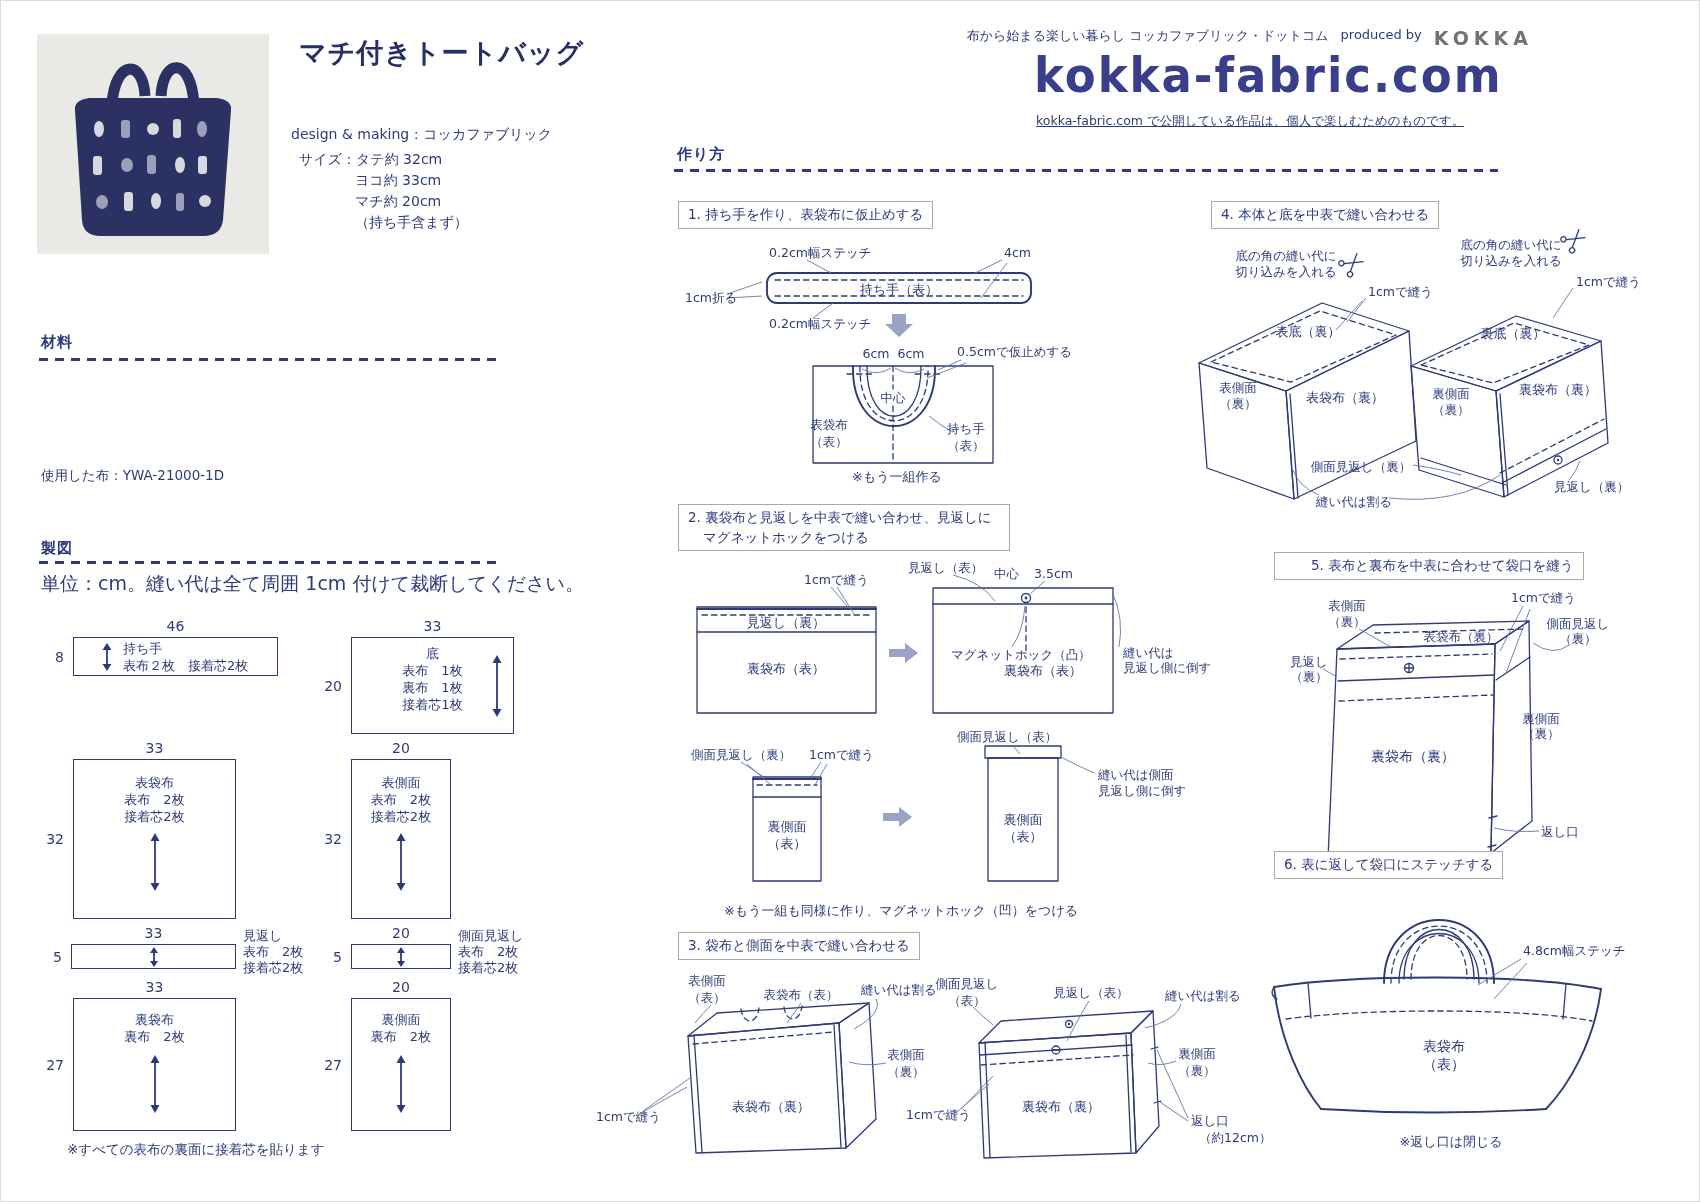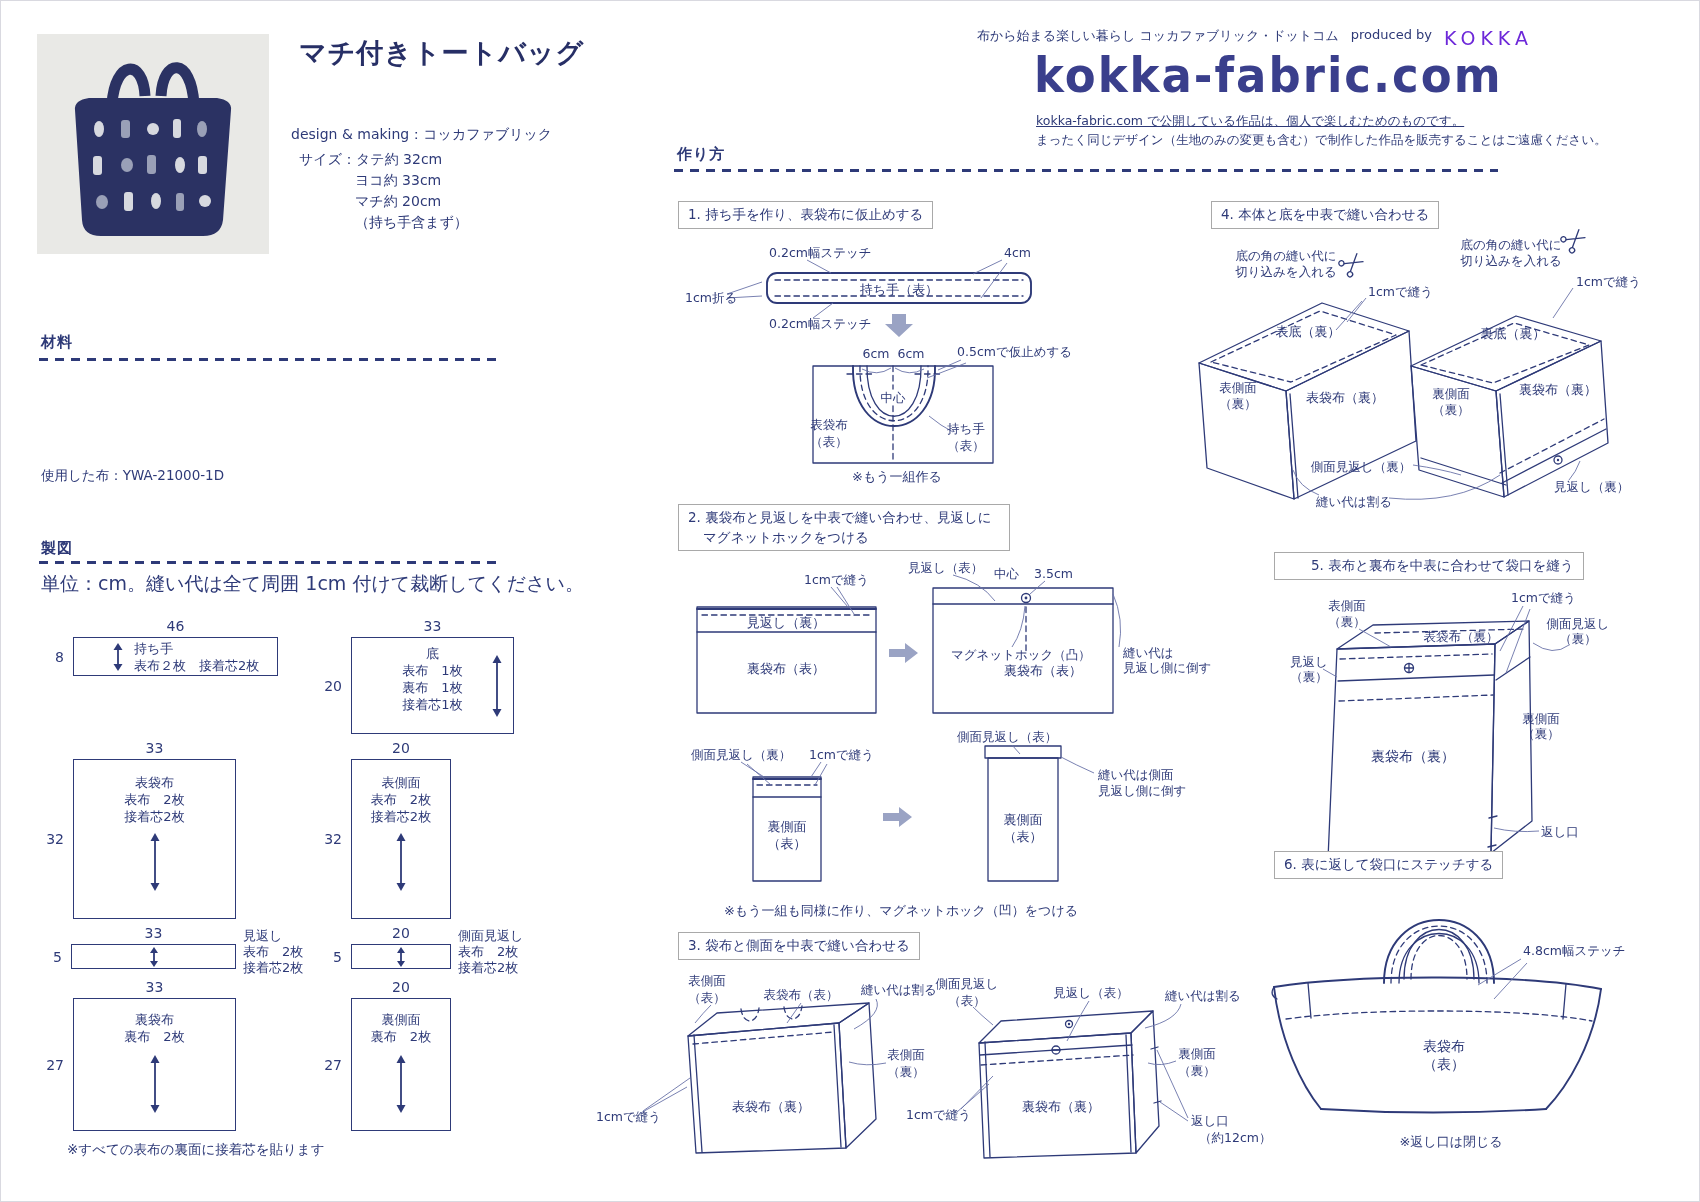--- a/index.html
+++ b/index.html
@@ -7,21 +7,21 @@
         font-family:"DejaVu Sans","Liberation Sans",sans-serif;color:#2e3a78;
         border:1px solid #d9d9e0;box-sizing:border-box;}
   .dashline{position:absolute;height:3px;
         background:repeating-linear-gradient(90deg,#2e3a78 0 9px,transparent 9px 16px);}
   .sec-head{position:absolute;font-weight:bold;font-size:15px;letter-spacing:1px;}
   .page-title{position:absolute;left:298px;top:34px;font-size:27px;font-weight:bold;letter-spacing:1px;color:#272f66;}
   .credit{position:absolute;left:290px;top:97px;font-size:14px;margin-top:28px;}
   .sizes{position:absolute;left:298px;top:148px;font-size:14px;line-height:21px;}
   .sizes .cont{padding-left:56px;}
   .brand-row{position:absolute;left:1035px;top:26px;width:497px;display:flex;align-items:flex-start;justify-content:flex-end;gap:12px;font-size:13px;white-space:nowrap;}
-  .brand-row .kokka{font-weight:normal;font-size:19px;letter-spacing:5px;color:#6d28d9;}
+  .brand-row .kokka{font-weight:bold;font-size:19px;letter-spacing:5px;color:#737373;}
   .logo{position:absolute;left:1033px;top:48px;width:500px;font-size:45px;font-weight:bold;letter-spacing:2px;color:#3a3f8c;transform:scaleY(1.06);white-space:nowrap;}
   .brand-note{position:absolute;left:1035px;width:660px;font-size:12.5px;line-height:19px;}
   .mat-list{position:absolute;left:40px;top:374px;font-size:13.5px;line-height:19.5px;}
   .mat-used{position:absolute;left:40px;top:466px;font-size:13.5px;}
   .draft-note{position:absolute;left:40px;top:570px;font-size:19px;}
   .piece{position:absolute;border:1.6px solid #2e3a78;box-sizing:border-box;font-size:13px;line-height:17px;color:#2e3a78;}
   .dim{position:absolute;font-size:14px;}
   .dim-w{top:-20px;left:0;right:0;text-align:center;}
   .dim-h{right:100%;margin-right:10px;top:50%;transform:translateY(-50%);}
   .pc-center{text-align:center;}
@@ -81,31 +81,30 @@
     <div class="cont">（持ち手含まず）</div>
   </div>
 
   <div class="brand-row">
     <span>布から始まる楽しい暮らし コッカファブリック・ドットコム</span>
     <span>produced by</span>
     <span class="kokka">KOKKA</span>
   </div>
   <div class="logo">kokka-fabric.com</div>
   <div class="brand-note" style="top:110px;text-decoration:underline;">kokka-fabric.com で公開している作品は、個人で楽しむためのものです。</div>
-  <div class="brand-note" style="top:129px;">まったく同じデザイン（生地のみの変更も含む）で制作した作品を販売することはご遠慮ください。</div>
 
   <div class="sec-head" style="left:40px;top:332px;">材料</div>
   <div class="dashline" style="left:38px;top:357px;width:462px;"></div>
   <div class="mat-used">使用した布：YWA-21000-1D</div>
 
   <div class="sec-head" style="left:40px;top:538px;">製図</div>
   <div class="dashline" style="left:38px;top:560px;width:462px;"></div>
   <div class="draft-note">単位：cm。縫い代は全て周囲 1cm 付けて裁断してください。</div>
 
-  <div class="piece" style="left:72px;top:636px;width:205px;height:39px;display:flex;align-items:center;gap:9px;padding-left:37px;">
+  <div class="piece" style="left:72px;top:636px;width:205px;height:39px;display:flex;align-items:center;gap:9px;padding-left:26px;">
     <span class="dim dim-w">46</span>
     <span class="dim dim-h">8</span>
     <svg class="grain" width="14" height="28" viewBox="0 0 14 28">
         <line x1="7" y1="5" x2="7" y2="23"></line>
         <path d="M7 0 L2.5 7 H11.5Z"></path>
         <path d="M7 28 L2.5 21 H11.5Z"></path>
       </svg>
     <div>
       <div>持ち手</div>
       <div>表布２枚　接着芯2枚</div>

